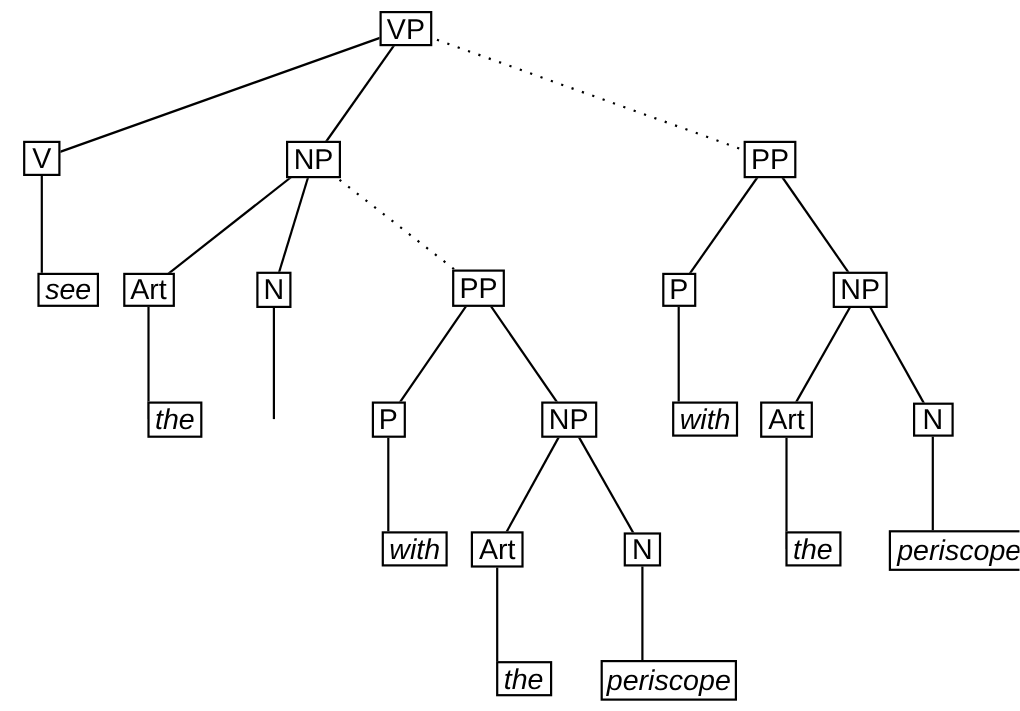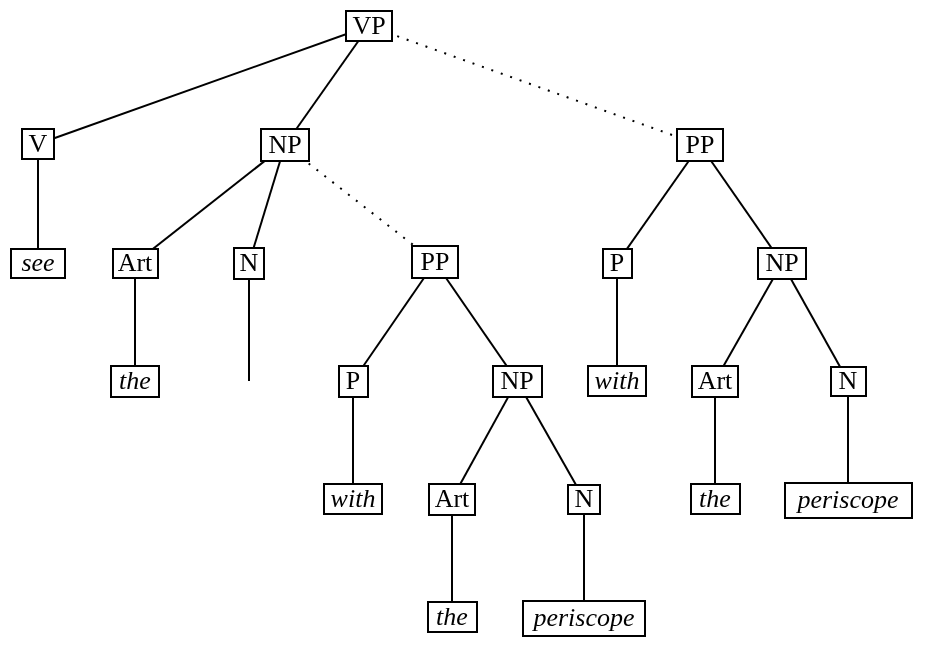--- a/index.html
+++ b/index.html
@@ -6,21 +6,21 @@
     margin: 0;
     padding: 0;
     background: #ffffff;
   }
   .canvas {
     position: relative;
     width: 927px;
     height: 646px;
     background: #ffffff;
     overflow: hidden;
-    font-family: Liberation Serif, serif;
+    font-family: Liberation Sans, sans-serif;
   }
   .edges-layer {
     position: absolute;
     left: 0;
     top: 0;
     width: 927px;
     height: 646px;
   }
   .node {
     position: absolute;
@@ -30,20 +30,21 @@
     justify-content: center;
     background: #ffffff;
     border: 2.5px solid #000000;
     color: #000000;
     font-size: 26px;
     line-height: 1;
     white-space: nowrap;
   }
   .node.leaf {
     font-style: italic;
+    margin-left: 24px;
   }
 </style>
 </head>
 <body>
 
 <div class="canvas">
   <svg class="edges-layer" xmlns="http://www.w3.org/2000/svg" viewBox="0 0 927 646">
       <line x1="369" y1="26" x2="38" y2="144" stroke="#000000" stroke-width="2"></line>
       <line x1="369" y1="26" x2="285" y2="145" stroke="#000000" stroke-width="2"></line>
       <line x1="369" y1="26" x2="700" y2="145" stroke="#000000" stroke-width="2" stroke-dasharray="2 8"></line>

